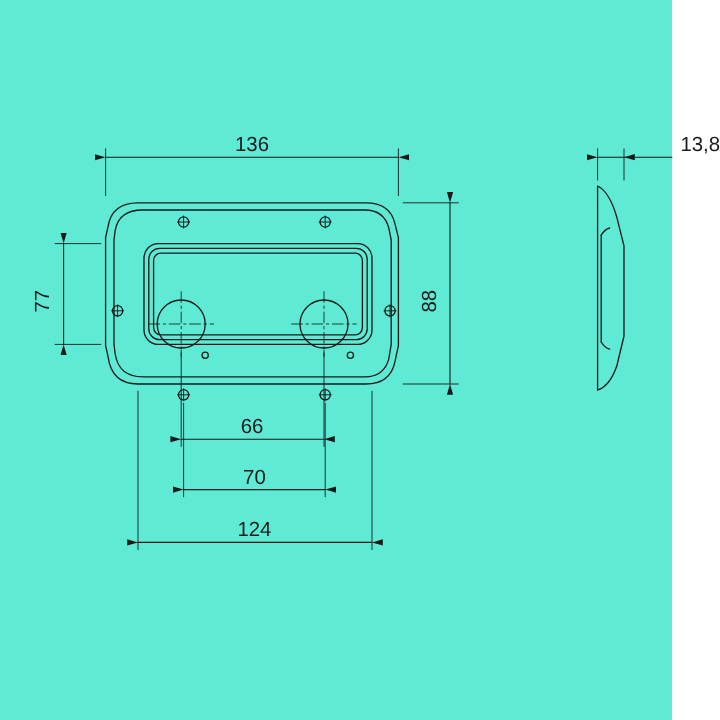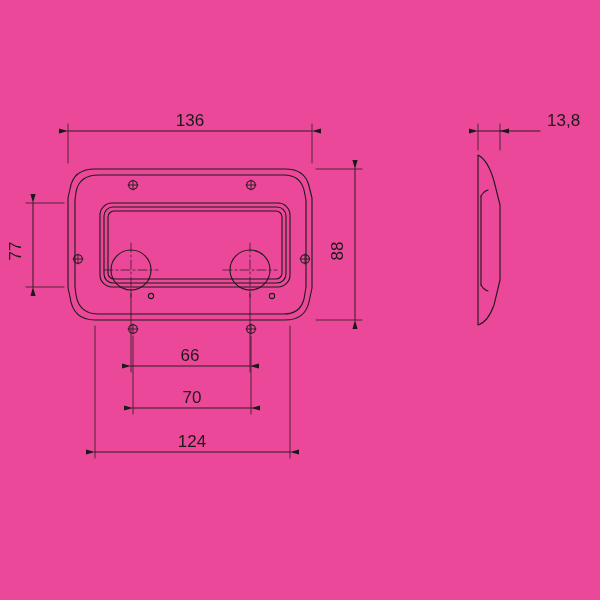--- a/index.html
+++ b/index.html
@@ -8,23 +8,24 @@
     background: #ffffff;
   }
   body {
     width: 600px;
     height: 600px;
     font-family: "Liberation Sans", sans-serif;
     overflow: hidden;
   }
   #drawing-root {
     position: relative;
-    width: 600px;
+    width: 540px;
     height: 600px;
-    background: #ec4899;
+    background: #5eead4;
+    padding-left: 20px;
   }
   svg.tech-drawing {
     display: block;
     width: 600px;
     height: 600px;
   }
   .dim-text {
     font-family: "Liberation Sans", sans-serif;
     font-size: 17px;
     fill: #1a1a1a;

